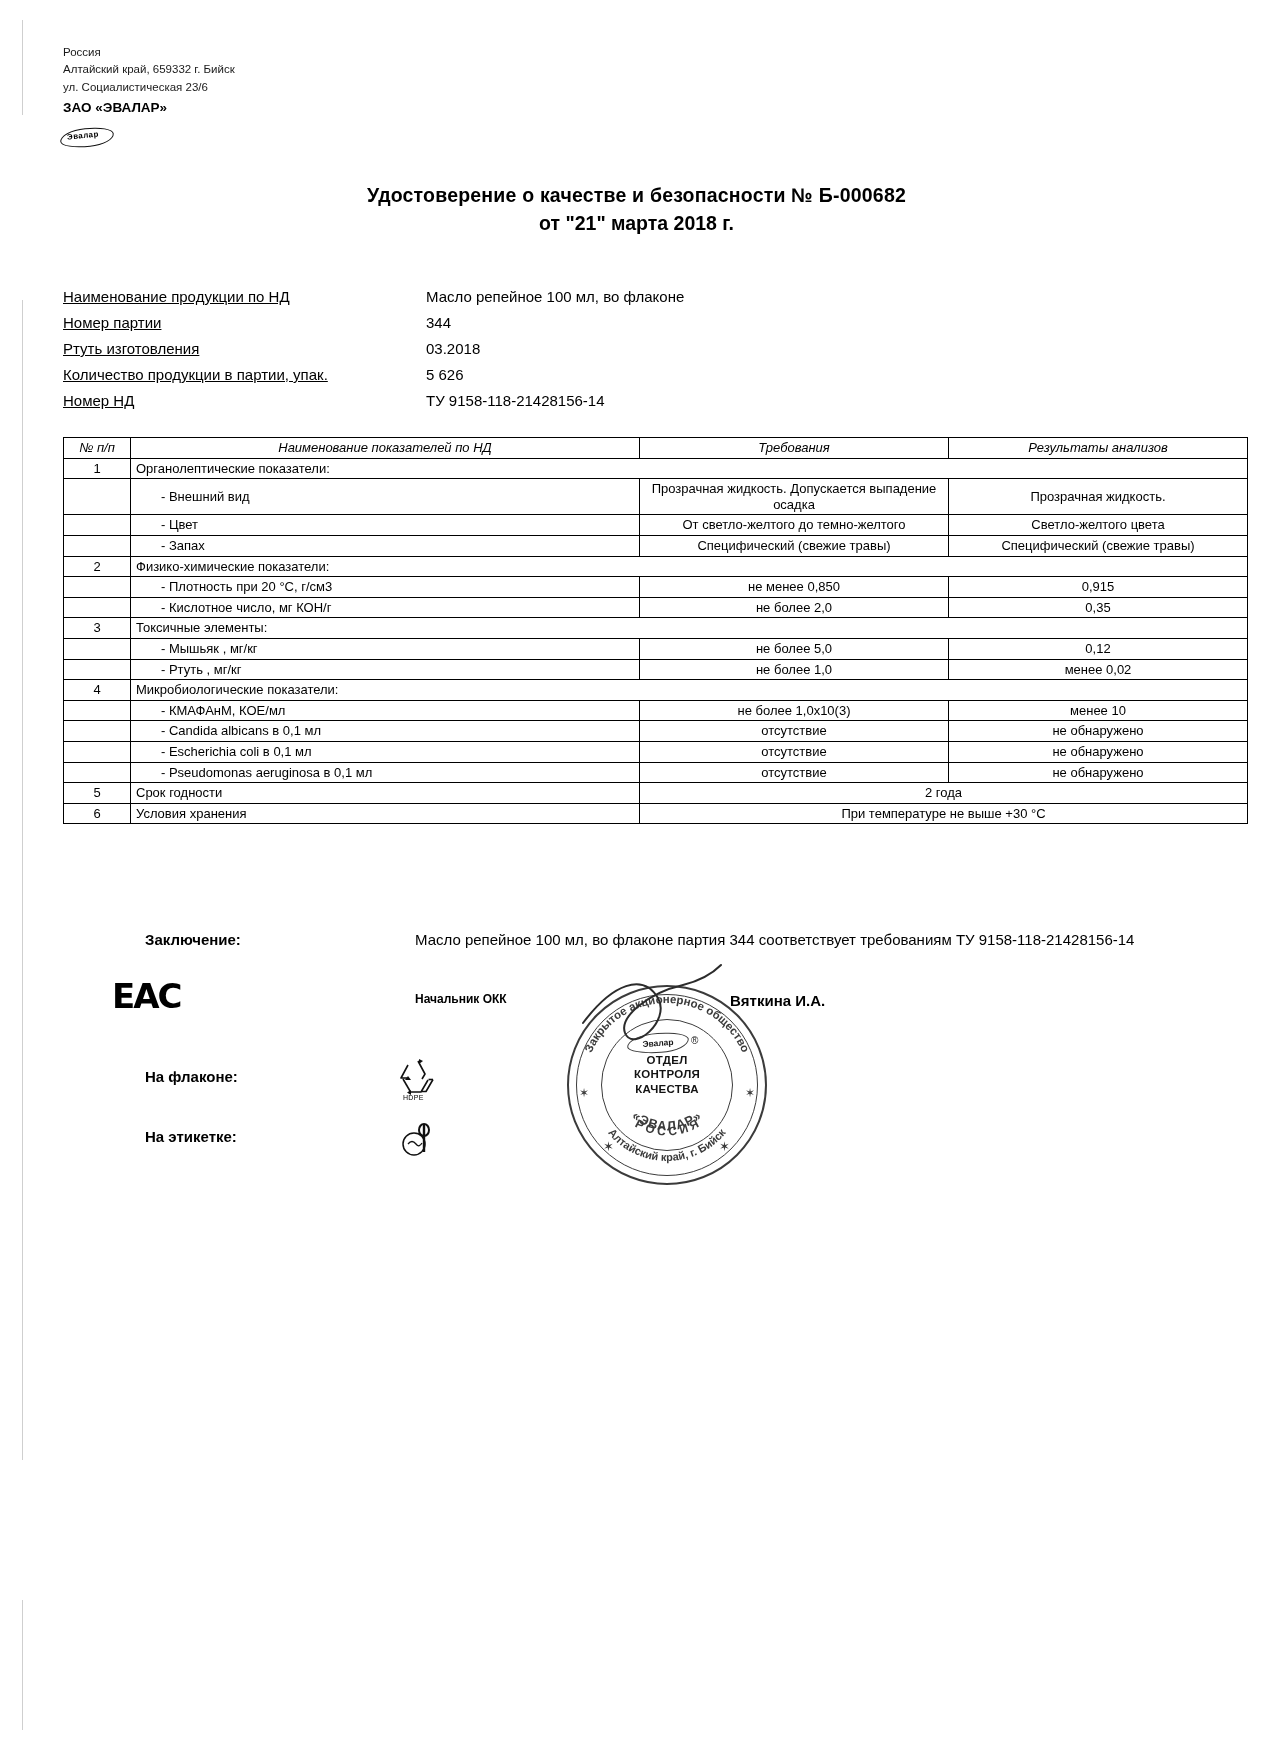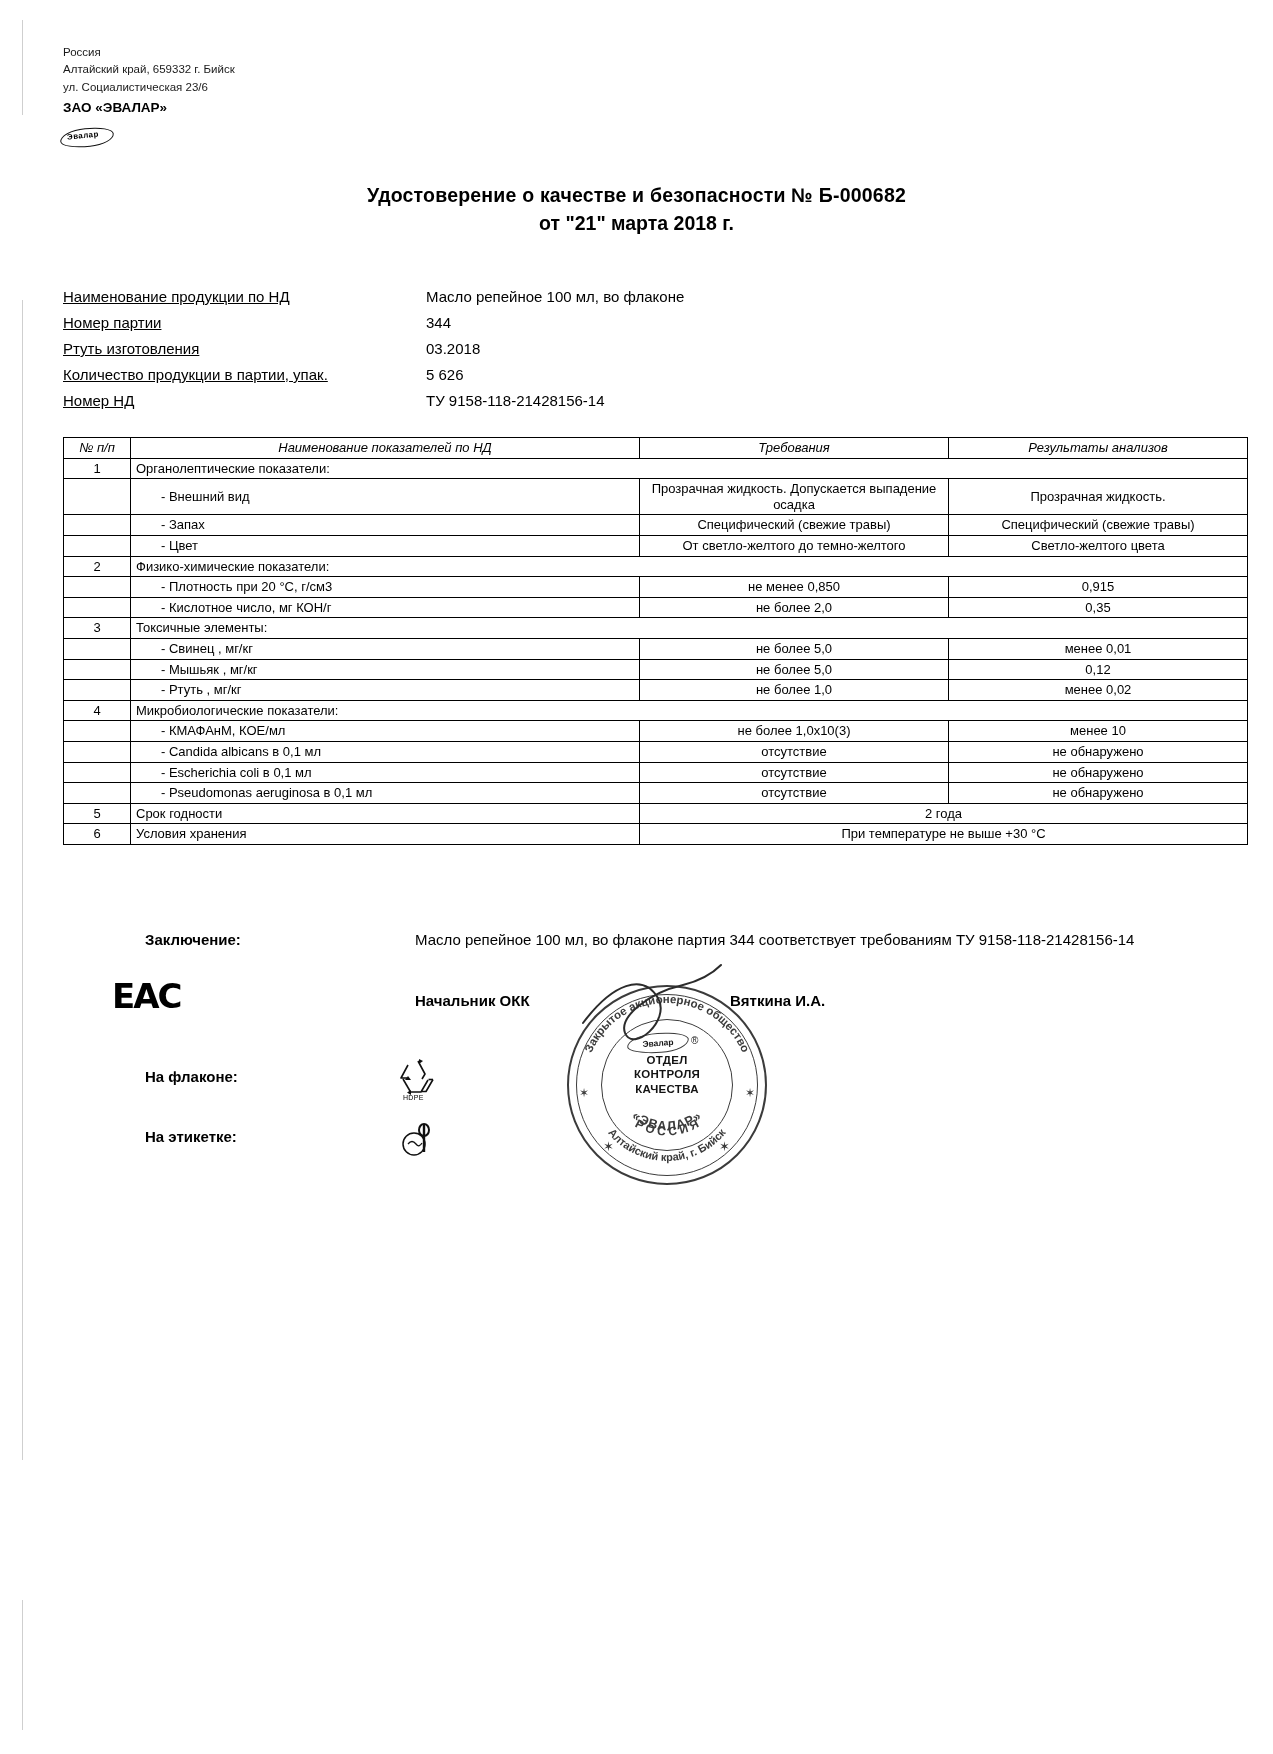--- a/index.html
+++ b/index.html
@@ -160,21 +160,21 @@
     top: 929px;
     width: 760px;
     font-size: 15px;
     line-height: 1.5;
   }
 
   .sign-title {
     position: absolute;
     left: 415px;
     top: 992px;
-    font-size: 15px;
+    font-size: 12px;
     font-weight: bold;
   }
   .sign-name {
     position: absolute;
     left: 730px;
     top: 992px;
     font-size: 15px;
     font-weight: bold;
   }
 
@@ -357,55 +357,49 @@
         <td class="c-name" colspan="3">Органолептические показатели:</td>
       </tr>
       <tr>
         <td class="c-num"></td>
         <td class="c-name indent">- Внешний вид</td>
         <td class="c-req">Прозрачная жидкость. Допускается выпадение осадка</td>
         <td class="c-res">Прозрачная жидкость.</td>
       </tr>
       <tr>
         <td class="c-num"></td>
+        <td class="c-name indent">- Цвет</td>
+        <td class="c-req">От светло-желтого до темно-желтого</td>
+        <td class="c-res">Светло-желтого цвета</td>
+      </tr>
+      <tr>
+        <td class="c-num"></td>
         <td class="c-name indent">- Запах</td>
         <td class="c-req">Специфический (свежие травы)</td>
         <td class="c-res">Специфический (свежие травы)</td>
       </tr>
       <tr>
-        <td class="c-num"></td>
-        <td class="c-name indent">- Цвет</td>
-        <td class="c-req">От светло-желтого до темно-желтого</td>
-        <td class="c-res">Светло-желтого цвета</td>
-      </tr>
-      <tr>
         <td class="c-num">2</td>
         <td class="c-name" colspan="3">Физико-химические показатели:</td>
       </tr>
       <tr>
         <td class="c-num"></td>
         <td class="c-name indent">- Плотность при 20 °С,  г/см3</td>
         <td class="c-req">не менее 0,850</td>
         <td class="c-res">0,915</td>
       </tr>
       <tr>
         <td class="c-num"></td>
         <td class="c-name indent">- Кислотное число,  мг КОН/г</td>
         <td class="c-req">не более 2,0</td>
         <td class="c-res">0,35</td>
       </tr>
       <tr>
         <td class="c-num">3</td>
         <td class="c-name" colspan="3">Токсичные элементы:</td>
-      </tr>
-      <tr>
-        <td class="c-num"></td>
-        <td class="c-name indent">- Свинец ,  мг/кг</td>
-        <td class="c-req">не более 5,0</td>
-        <td class="c-res">менее 0,01</td>
       </tr>
       <tr>
         <td class="c-num"></td>
         <td class="c-name indent">- Мышьяк ,  мг/кг</td>
         <td class="c-req">не более 5,0</td>
         <td class="c-res">0,12</td>
       </tr>
       <tr>
         <td class="c-num"></td>
         <td class="c-name indent">- Ртуть ,  мг/кг</td>

